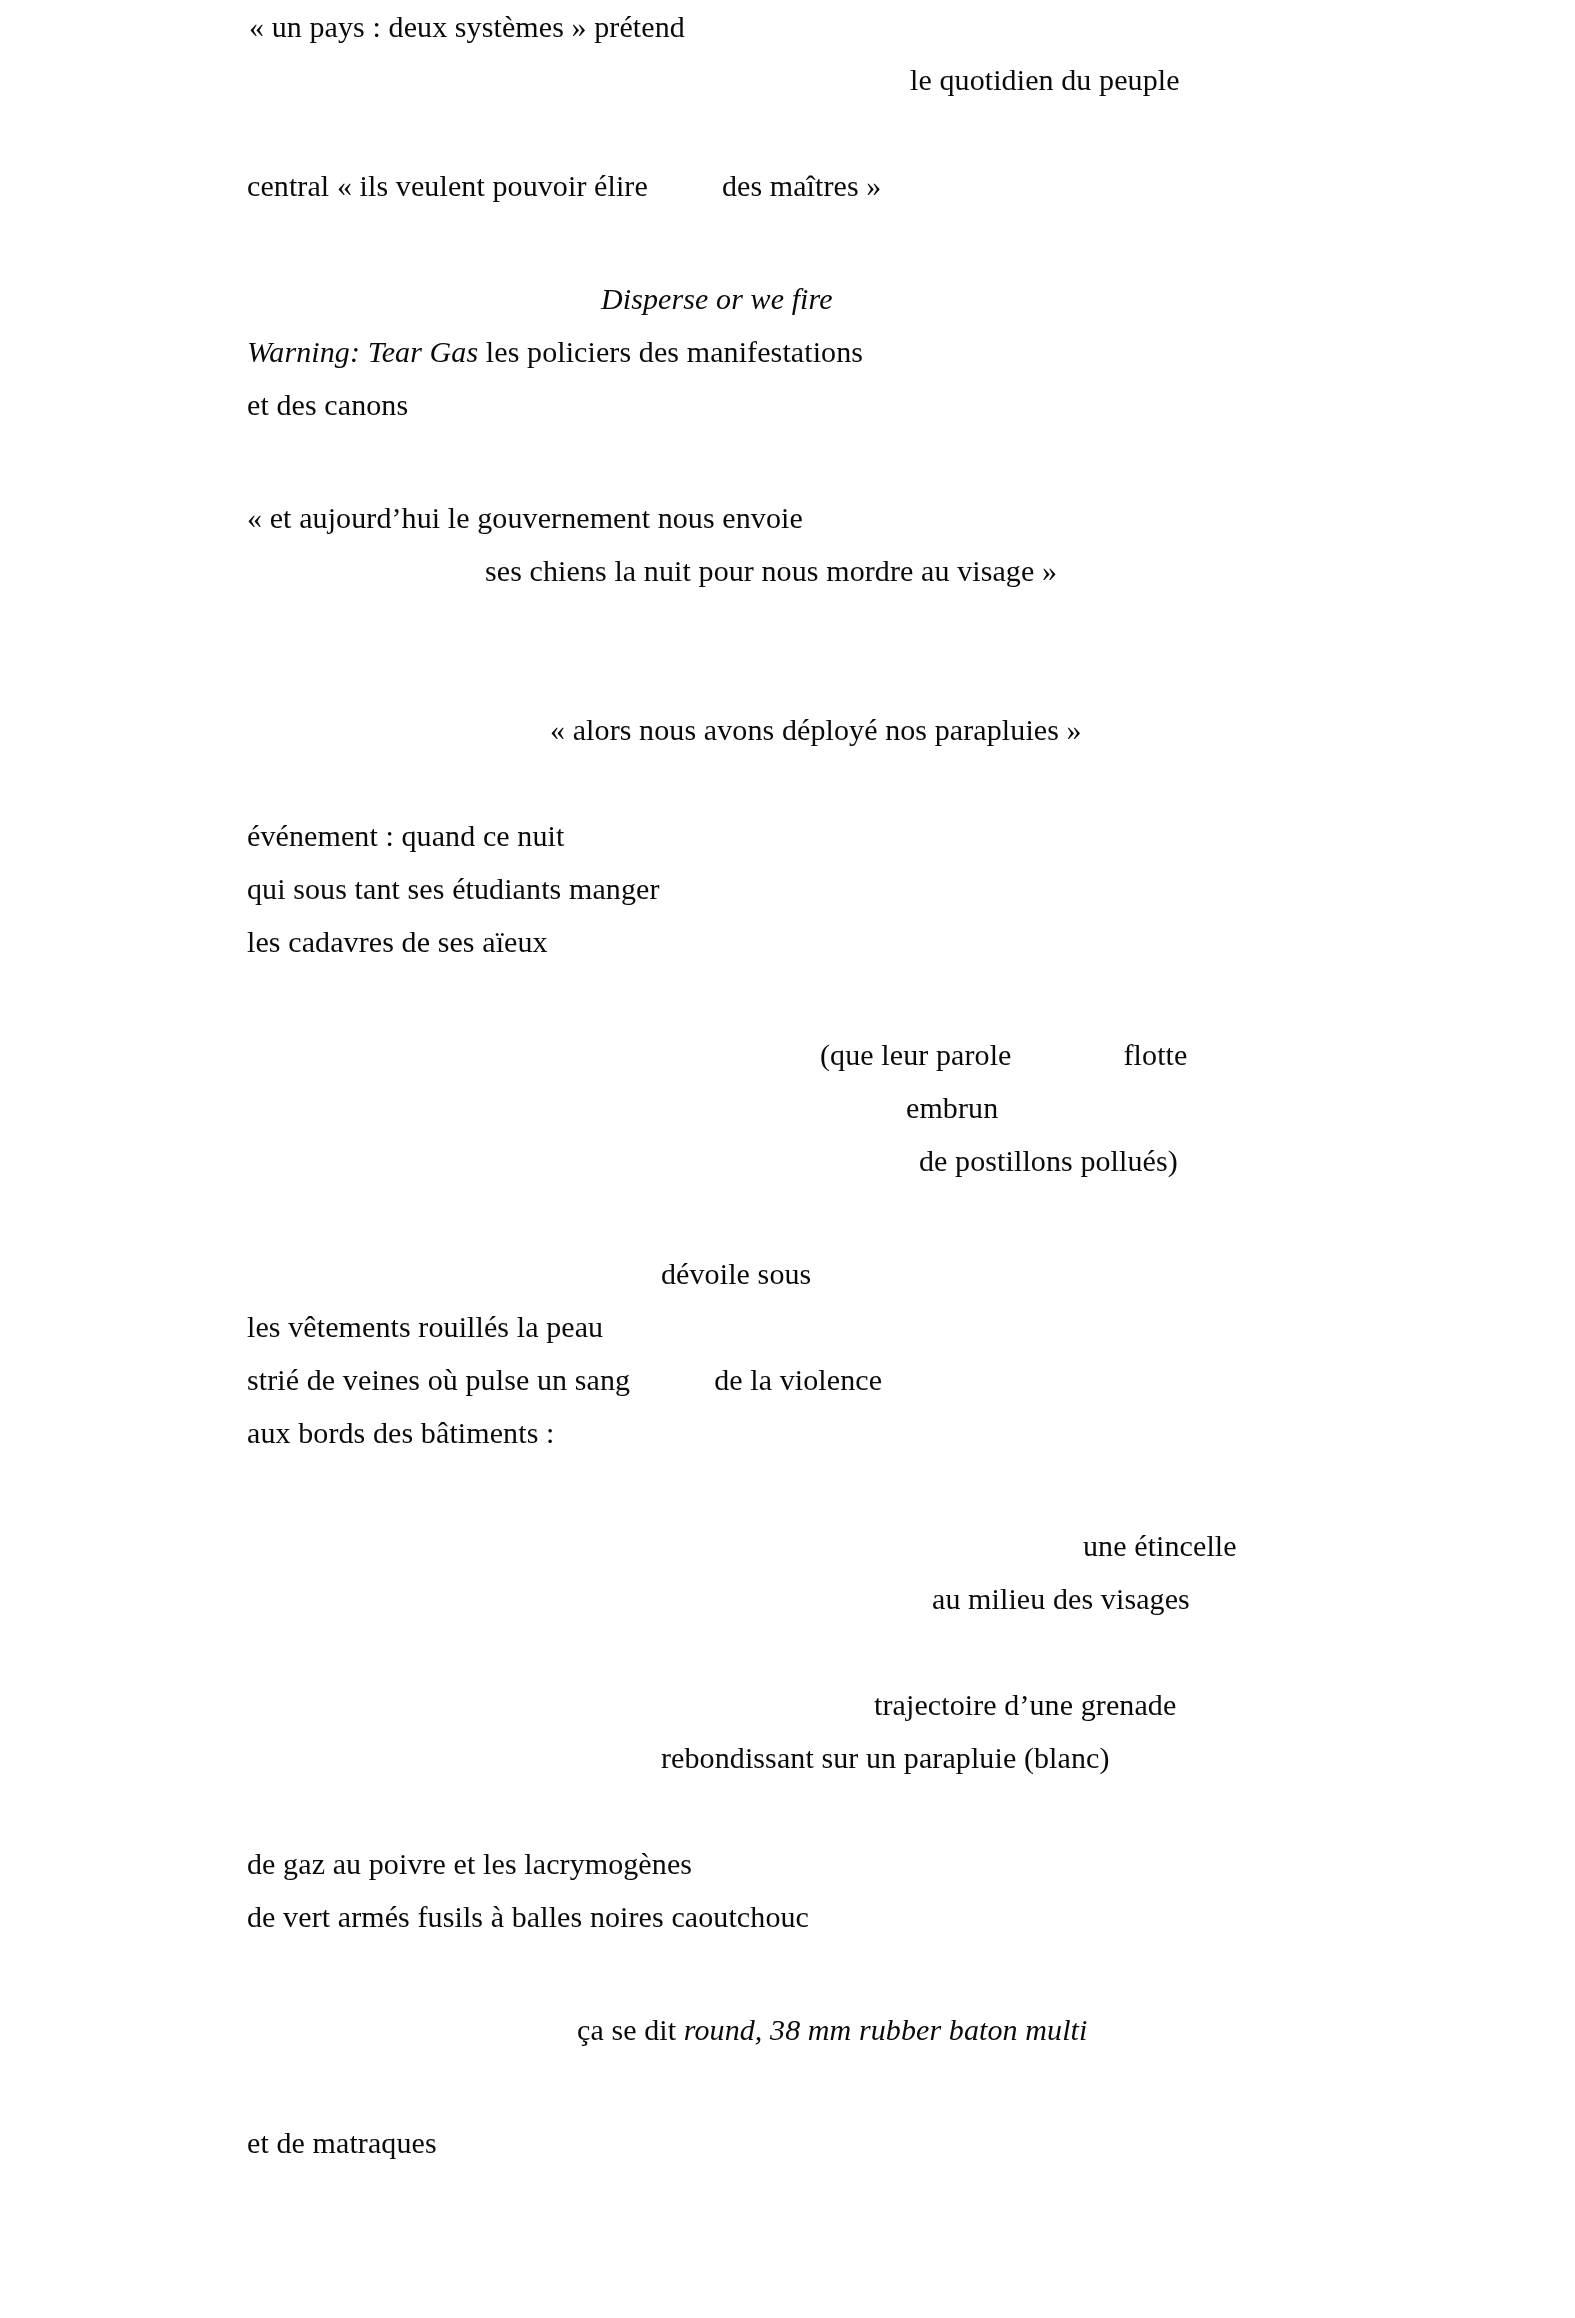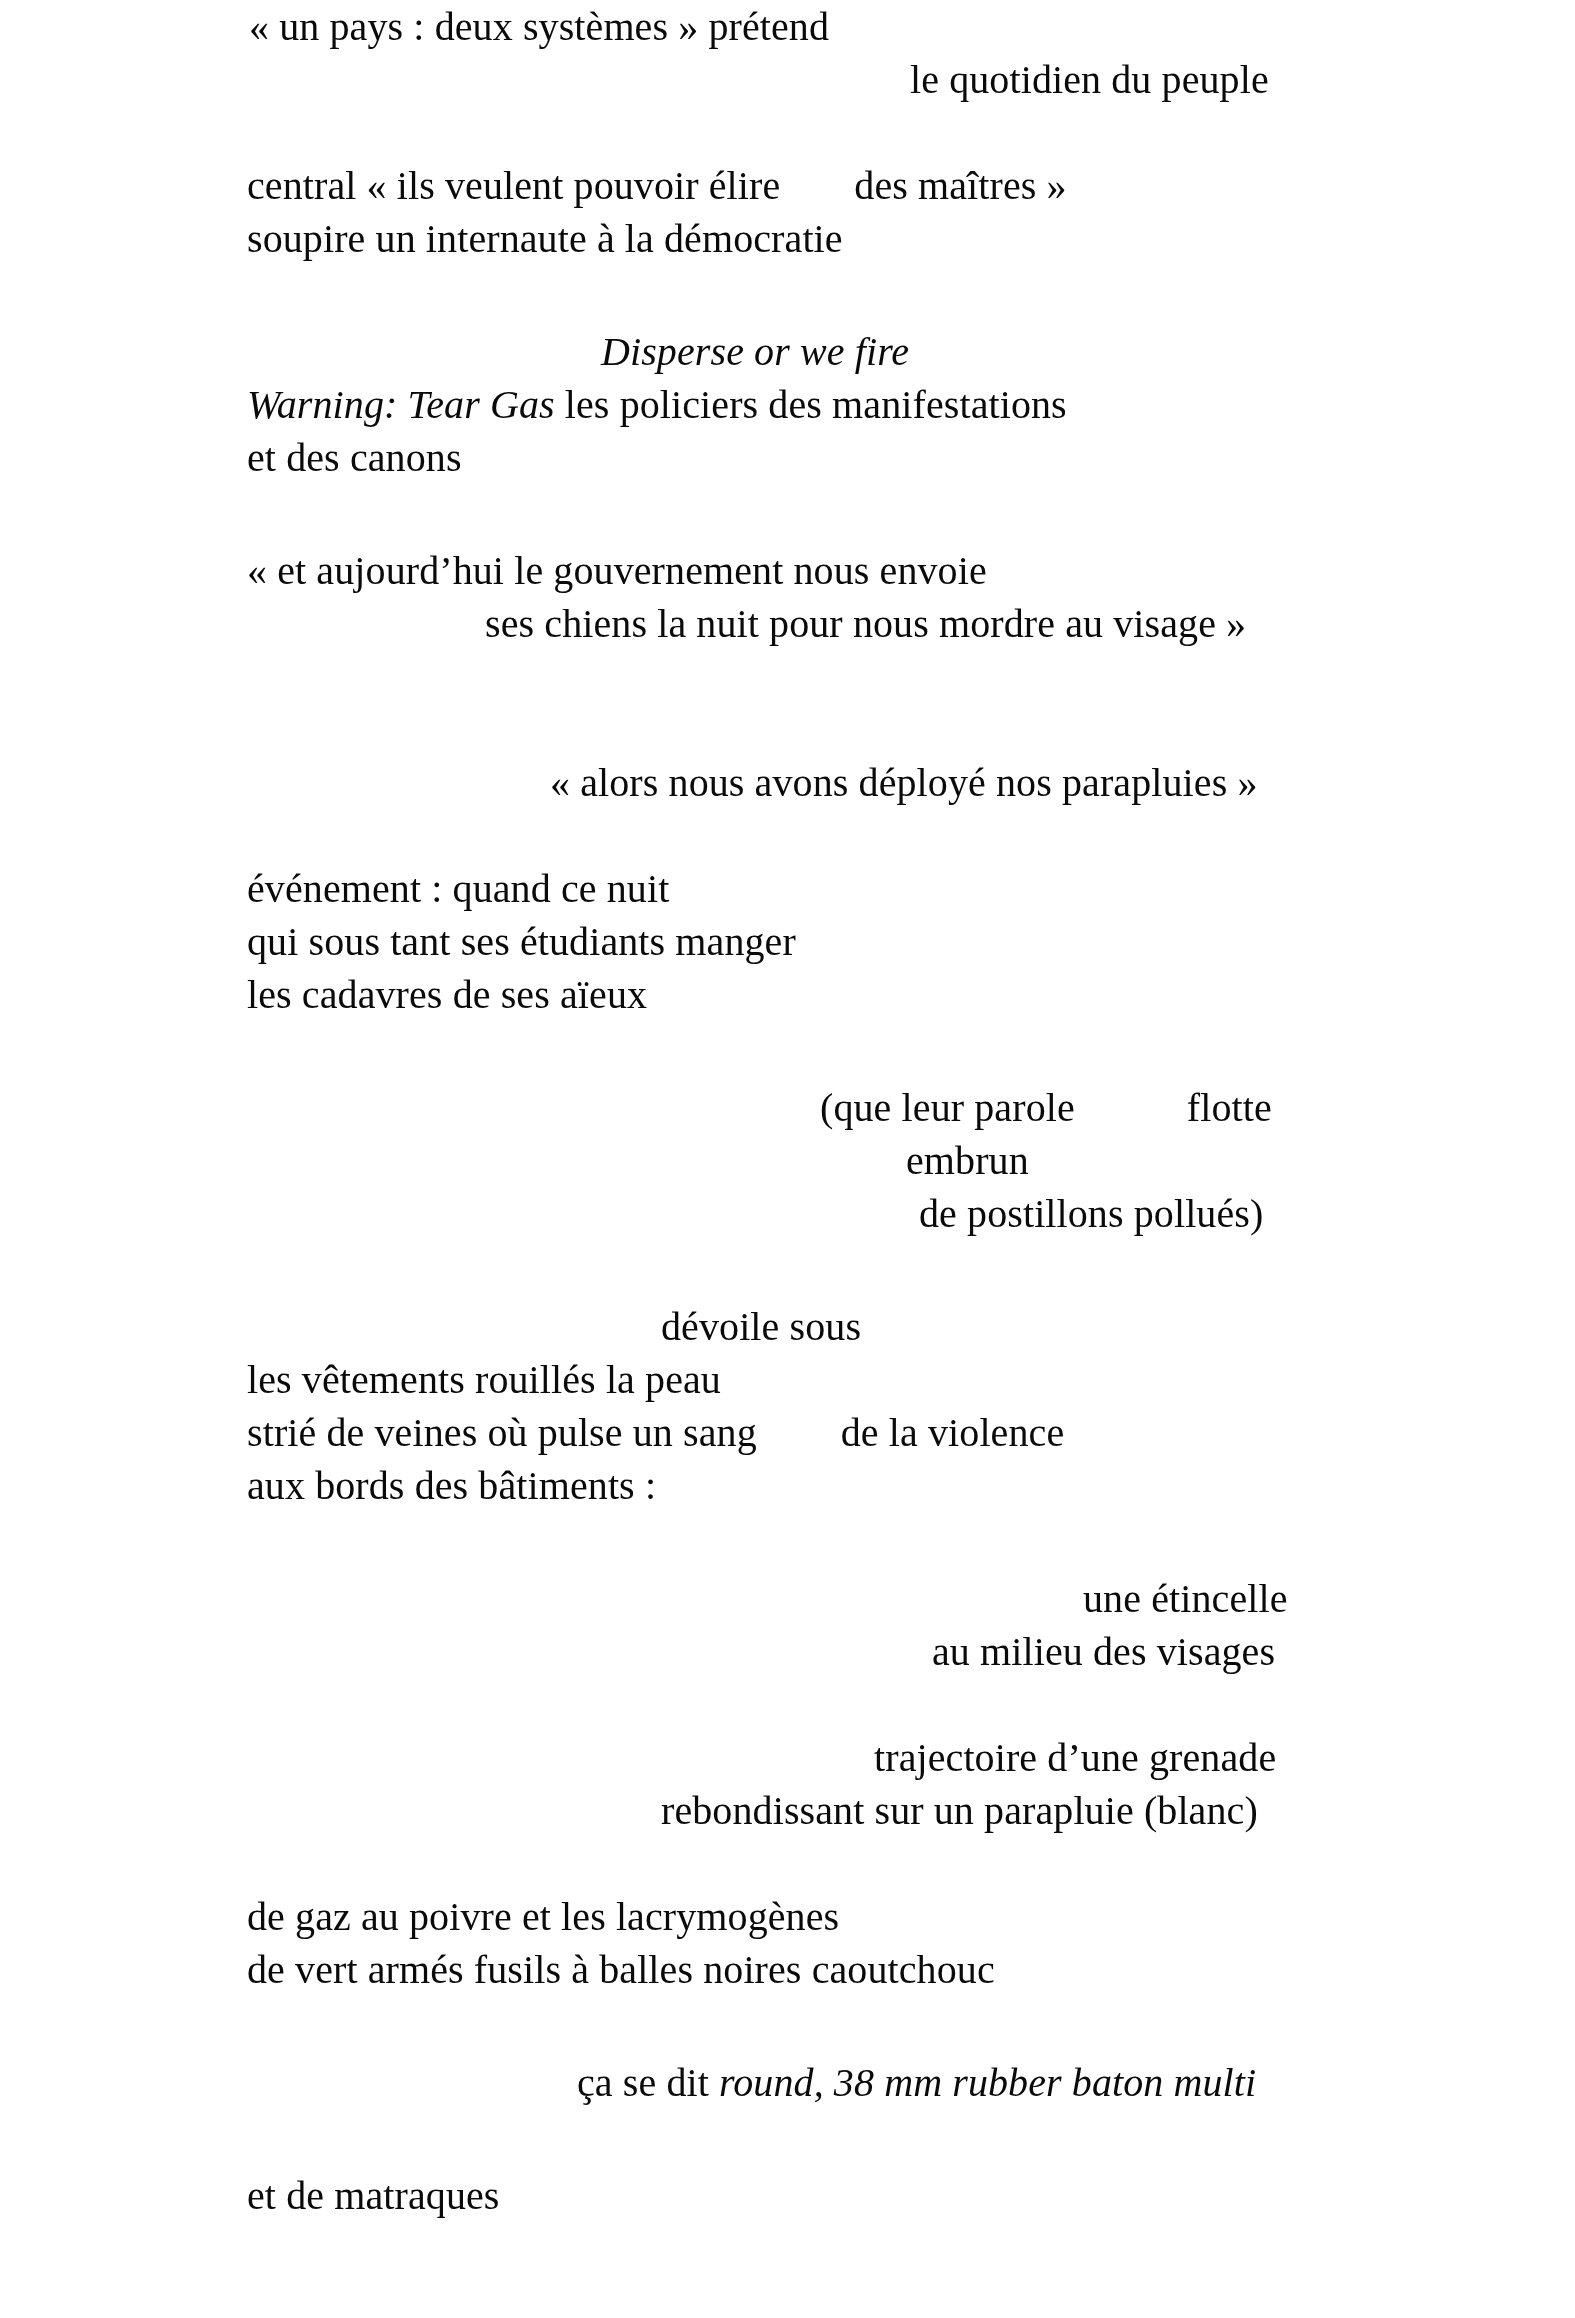--- a/index.html
+++ b/index.html
@@ -23,21 +23,21 @@
     overflow: hidden;
   }
   .poem {
     position: absolute;
     left: 0;
     top: 0;
     width: 1576px;
   }
   .line {
     position: relative;
-    font-size: 40px;
+    font-size: 30px;
     line-height: 53px;
     white-space: pre;
     color: #0a0a0a;
     letter-spacing: 0.1px;
   }
   .line .seg {
     white-space: pre;
   }
   .it {
     font-style: italic;
@@ -56,21 +56,20 @@
 
     <div class="stanza">
       <div class="line" style="padding-left:249px; padding-top:0px;"><span class="seg">« un pays : deux systèmes » prétend</span></div>
       <div class="line" style="padding-left:910px;"><span class="seg">le quotidien du peuple</span></div>
     </div>
 
     <div class="gap-md"></div>
 
     <div class="stanza">
       <div class="line" style="padding-left:247px;"><span class="seg">central « ils veulent pouvoir élire</span><span class="seg" style="display:inline-block;width:74px;"></span><span class="seg">des maîtres »</span></div>
-      <div class="line" style="padding-left:247px;"><span class="seg">soupire un internaute à la démocratie</span></div>
     </div>
 
     <div class="gap-lg"></div>
 
     <div class="stanza">
       <div class="line" style="padding-left:601px;"><span class="seg it">Disperse or we fire</span></div>
       <div class="line" style="padding-left:247px;"><span class="seg it">Warning: Tear Gas</span><span class="seg"> les policiers des manifestations</span></div>
       <div class="line" style="padding-left:247px;"><span class="seg">et des canons</span></div>
     </div>
 

